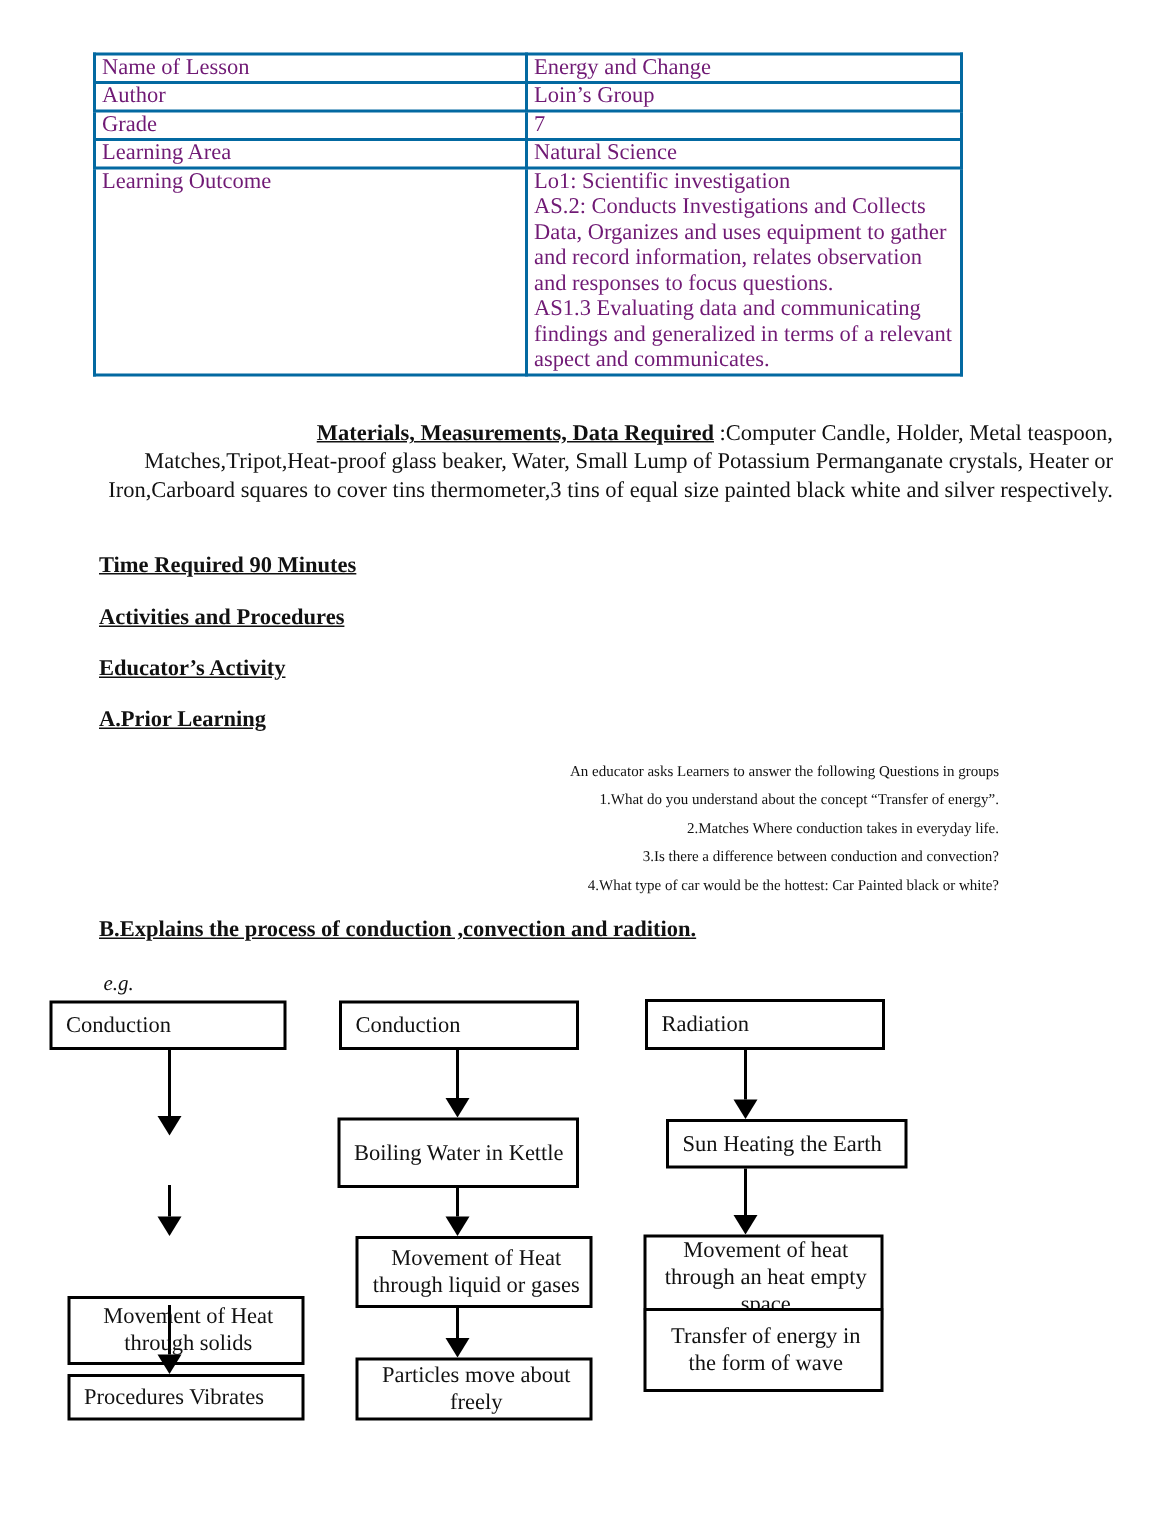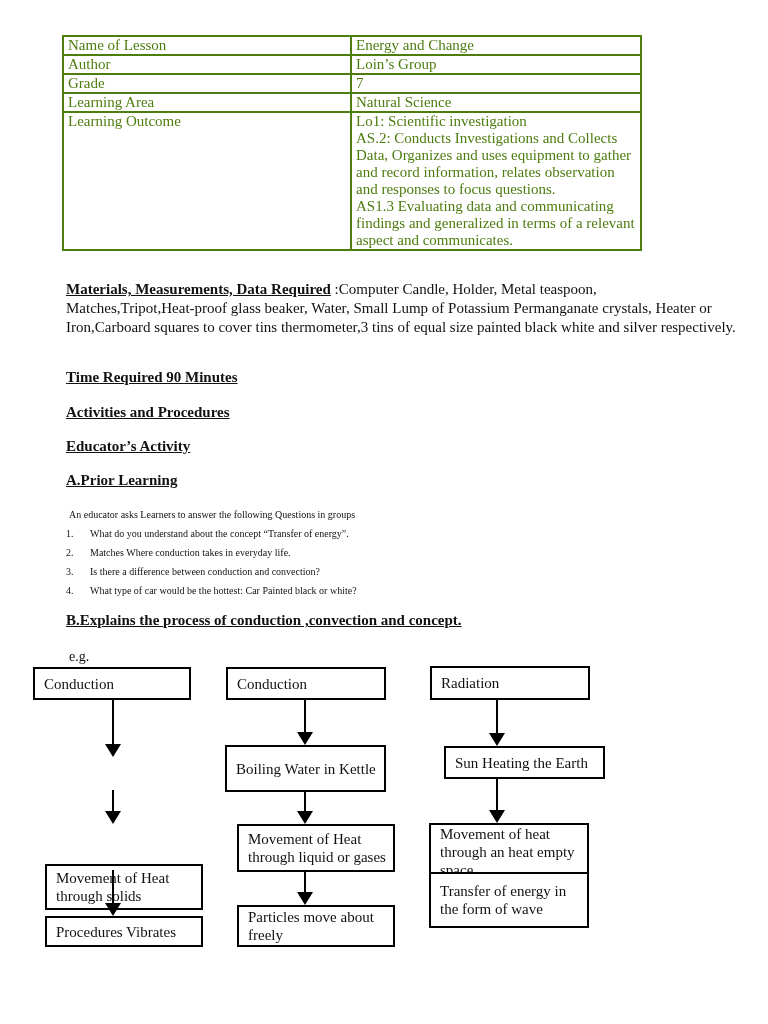--- a/index.html
+++ b/index.html
@@ -6,45 +6,45 @@
   .page{
     position:relative;width:768px;height:1024px;background:#ffffff;
     font-family:"Liberation Serif","DejaVu Serif",serif;color:#111;overflow:hidden;
   }
   
   table.info{
     position:absolute;left:62px;top:35px;width:558px;
     border-collapse:collapse;table-layout:fixed;
   }
   table.info td{
-    border:2px solid #4d7c0f;font-size:15px;line-height:17px;
-    padding:0 4px;vertical-align:top;color:#4d7c0f;
+    border:2px solid #0369a1;font-size:15px;line-height:17px;
+    padding:0 4px;vertical-align:top;color:#701a75;
   }
   td.lbl{width:278px;}
   td.val{width:280px;}
   td.pre{white-space:pre-wrap;}
   
-  .abs{position:absolute;}
+  .abs{position:absolute;text-align:right;}
   .materials{
     left:66px;top:280px;width:676px;font-size:15px;line-height:19px;margin:0;
   }
   .bold-u{font-weight:bold;text-decoration:underline;}
   .hdg{
     left:66px;font-size:15px;font-weight:bold;text-decoration:underline;
     line-height:18px;white-space:nowrap;
   }
   .prior{left:66px;top:505px;width:600px;font-size:10px;line-height:19px;}
   .prior .intro{margin-left:3px;}
   .q .qn{display:inline-block;width:24px;}
-  .eg{left:69px;top:649px;font-size:14px;}
+  .eg{left:69px;top:649px;font-size:14px;font-style:italic;}
   
   .fbox{
     position:absolute;border:2px solid #000;background:#fff;
     font-size:15px;line-height:18px;display:flex;align-items:center;
-    padding:2px 6px 2px 9px;box-sizing:border-box;
+    padding:2px 6px 2px 9px;box-sizing:border-box;text-align:center;
   }
   .arrow{position:absolute;width:16px;}
   .arrow .stem{width:2px;background:#000;margin:0 auto;}
   .arrow .head{
     width:0;height:0;margin:0 auto;
     border-left:8px solid transparent;border-right:8px solid transparent;
     border-top:13px solid #000;
   }
 </style>
 </head>
@@ -87,21 +87,21 @@
   <div class="abs hdg" style="top:471px">A.Prior Learning</div>
 
   <div class="abs prior">
     <div class="intro">An educator asks Learners to answer the following Questions in groups</div>
     <div class="q"><span class="qn">1.</span><span>What do you understand about the concept “Transfer of energy”.</span></div>
     <div class="q"><span class="qn">2.</span><span>Matches Where conduction takes in everyday life.</span></div>
     <div class="q"><span class="qn">3.</span><span>Is there a difference between conduction and convection?</span></div>
     <div class="q"><span class="qn">4.</span><span>What type of car would be the hottest: Car Painted black or white?</span></div>
   </div>
 
-  <div class="abs hdg" style="top:611px">B.Explains the process of conduction ,convection and concept.</div>
+  <div class="abs hdg" style="top:611px">B.Explains the process of conduction ,convection and radition.</div>
   <div class="abs eg">e.g.</div>
 
   <div class="fbox" style="left:33px;top:667px;width:158px;height:33px">Conduction</div>
   <div class="arrow" style="left:105px;top:700px">
     <div class="stem" style="height:44px"></div>
       <div class="head"></div>
     </div>
   <div class="arrow" style="left:105px;top:790px">
     <div class="stem" style="height:21px"></div>
       <div class="head"></div>

